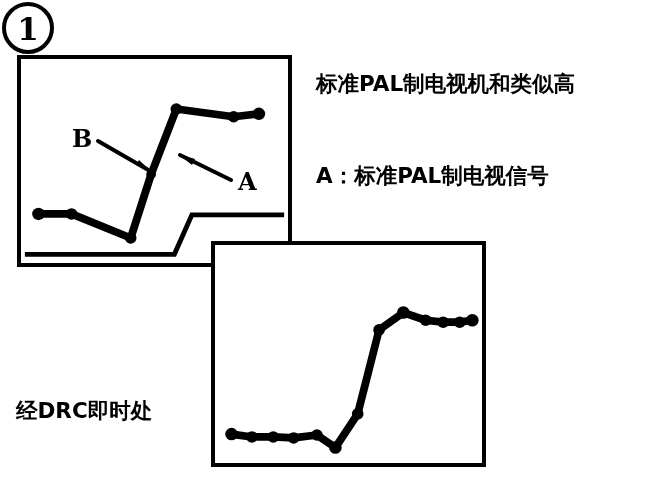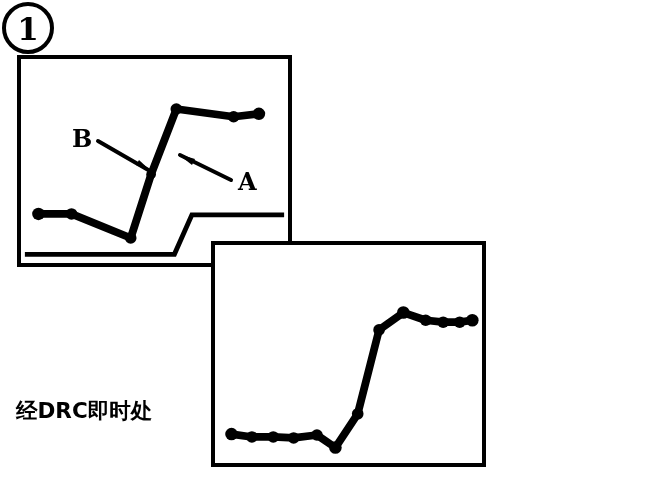--- a/index.html
+++ b/index.html
@@ -154,20 +154,22 @@
         <circle cx="194" cy="70" r="6.5"></circle>
         <circle cx="217" cy="78" r="6"></circle>
         <circle cx="235" cy="80" r="6"></circle>
         <circle cx="252" cy="80" r="6"></circle>
         <circle cx="265" cy="78" r="6.5"></circle>
       </g>
     </svg>
   </div>
 
   <div class="txt" id="legend-block">
+    <span class="ln">标准PAL制电视机和类似高</span>
+    <span class="ln">A：标准PAL制电视信号</span>
     
   </div>
 
   <div class="txt" id="caption-block">
     <span class="ln">经DRC即时处</span>
     
     
     
   </div>
 

